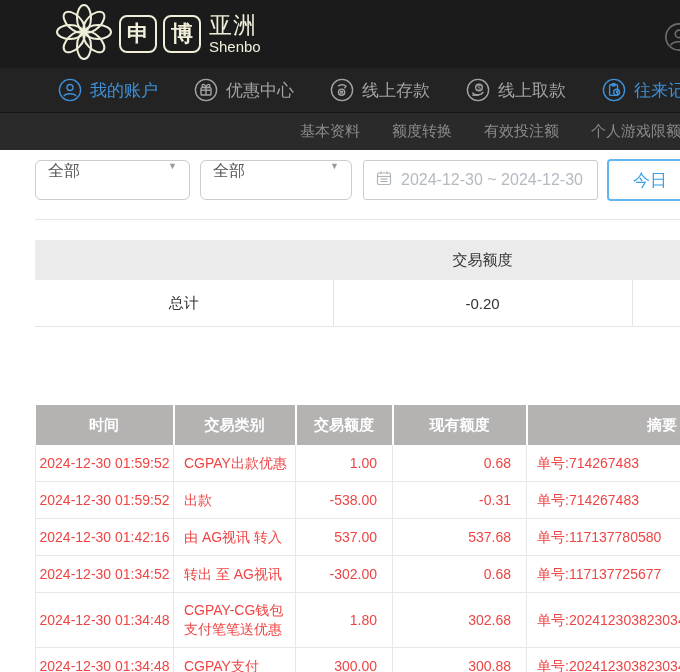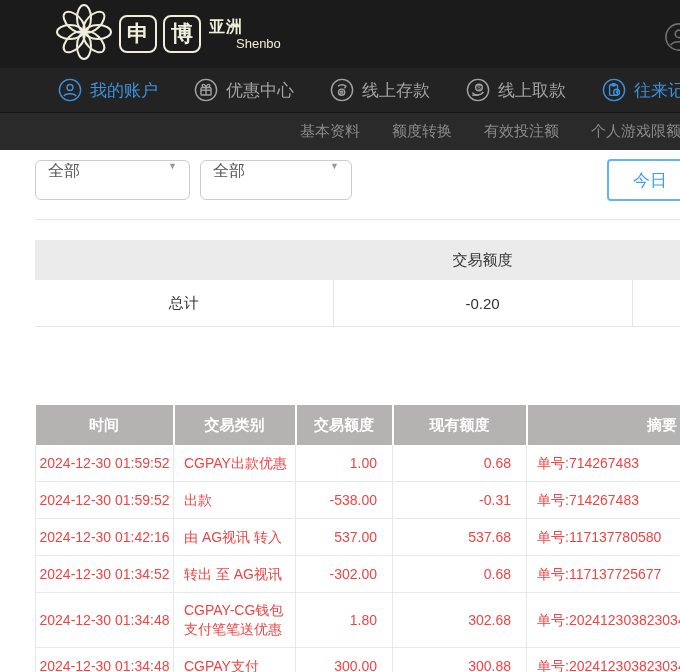--- a/index.html
+++ b/index.html
@@ -5,22 +5,22 @@
   html,body{margin:0;padding:0;background:#fff;}
   .page{position:relative;width:680px;height:672px;overflow:hidden;background:#fff;
         font-family:"Liberation Sans","DejaVu Sans",sans-serif;}
 
   
   .topbar{position:relative;height:68px;background:#1b1b1b;display:flex;align-items:center;padding-left:55px;box-sizing:border-box;}
   .logo{display:flex;align-items:center;gap:6px;color:#f0edd8;cursor:pointer;}
   .logo-box{width:34px;height:34px;border:2px solid #f0edd8;border-radius:8px;display:flex;align-items:center;justify-content:center;
             font-size:22px;font-weight:bold;}
   .logo-right{display:flex;flex-direction:column;line-height:1;margin-left:2px;}
-  .logo-cn{font-size:16px;font-weight:bold;letter-spacing:1px;}
-  .logo-en{font-size:13px;margin-top:2px;margin-left:27px;}
+  .logo-cn{font-size:23px;font-weight:normal;letter-spacing:1px;}
+  .logo-en{font-size:15px;margin-top:2px;}
   .topbar .account-partial{position:absolute;right:-14px;top:22px;color:#6f6f6f;}
 
   
   .mainnav{height:44px;background:#232323;display:flex;align-items:center;padding-left:58px;gap:36px;box-sizing:border-box;}
   .nav-item{display:flex;align-items:center;gap:8px;color:#a3a3a3;font-size:17px;cursor:pointer;white-space:nowrap;}
   .nav-item.active{color:#3d90d9;}
   .nav-item svg{display:block;}
 
   
   .subnav{height:38px;background:#2a2a2a;border-top:1px solid #151515;display:flex;align-items:center;
@@ -180,20 +180,33 @@
   </div>
 
   <div class="filters">
     <div class="select sel1">
       <span>全部</span>
       <span class="arrow">▼</span>
     </div>
     <div class="select sel2">
       <span>全部</span>
       <span class="arrow">▼</span>
+    </div>
+    <div class="daterange">
+      <span>
+        <svg width="16" height="16" viewBox="0 0 16 16" fill="none" stroke="#b0b5ba" stroke-width="1.2">
+          <rect x="1.5" y="3" width="13" height="11.5" rx="1.5"></rect>
+          <line x1="1.5" y1="6.5" x2="14.5" y2="6.5"></line>
+          <line x1="5" y1="1.2" x2="5" y2="4"></line>
+            <line x1="11" y1="1.2" x2="11" y2="4"></line>
+          <line x1="4.5" y1="9" x2="11.5" y2="9"></line>
+            <line x1="4.5" y1="11.5" x2="11.5" y2="11.5"></line>
+        </svg>
+      </span>
+      <span>2024-12-30 ~ 2024-12-30</span>
     </div>
     <button class="today-btn">今日</button>
     <div class="rule"></div>
   </div>
 
   <table class="summary-table">
     <colgroup>
         <col style="width:298px">
         <col style="width:299px">
         <col style="width:164px">

